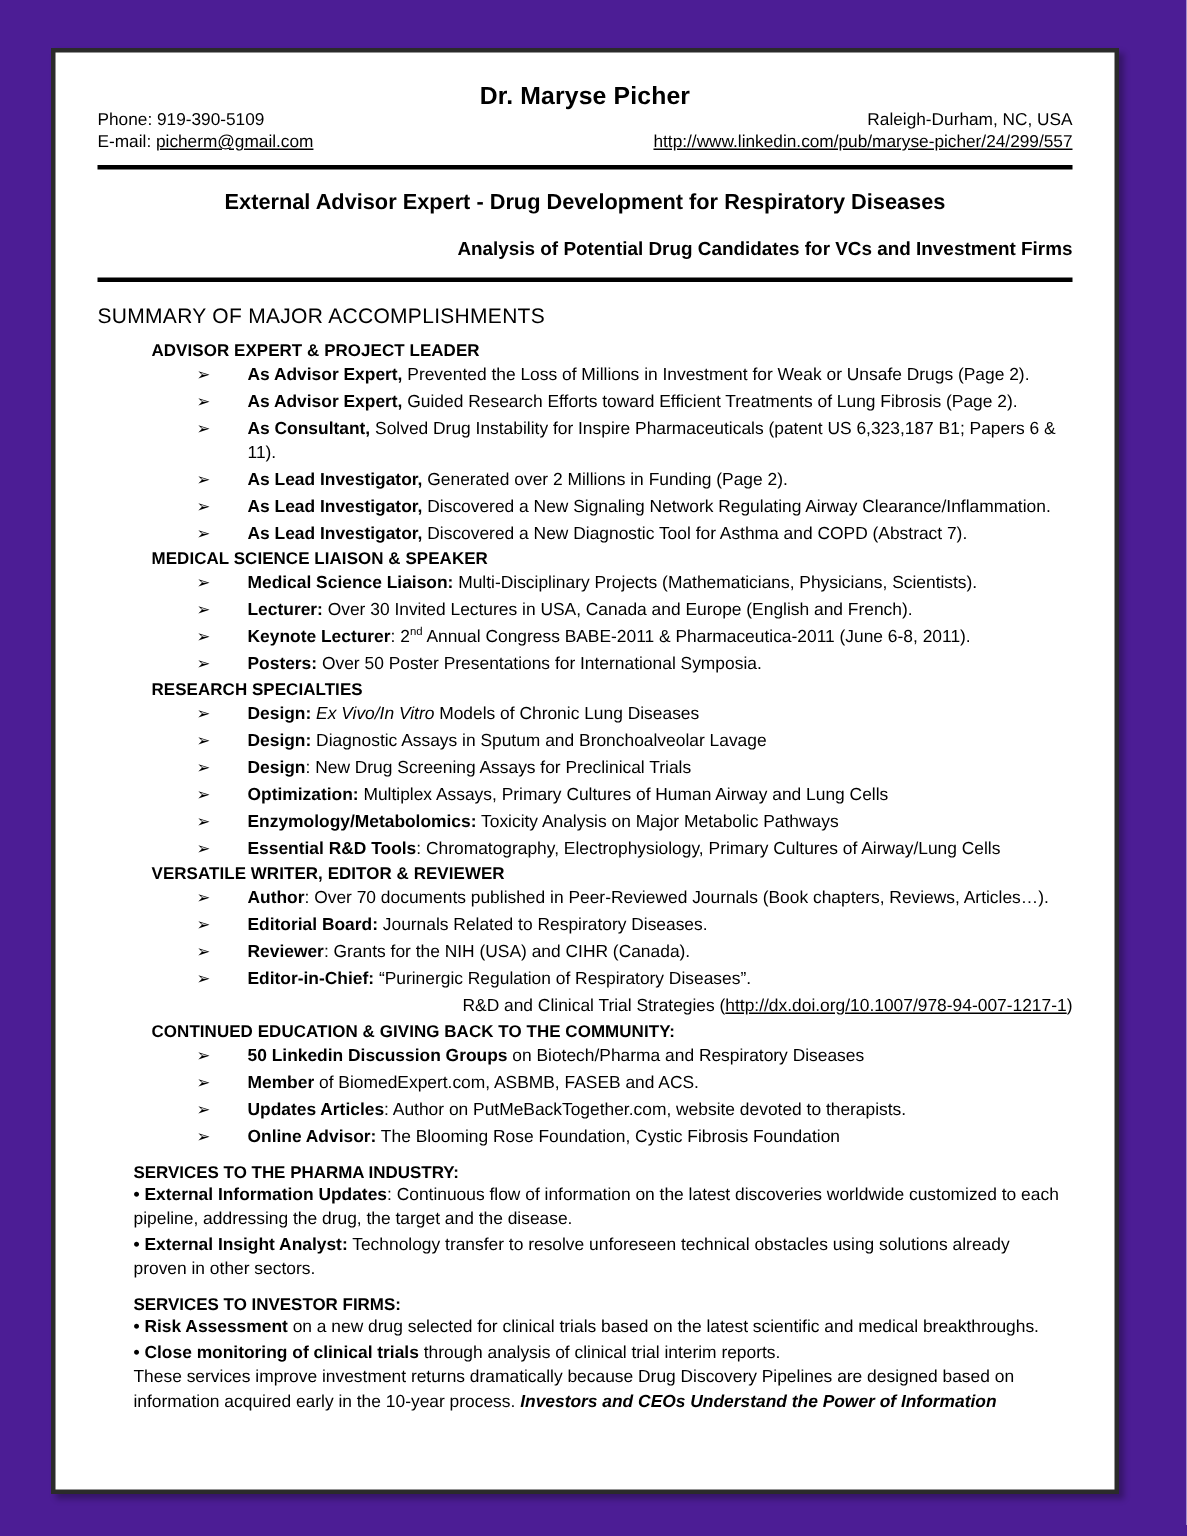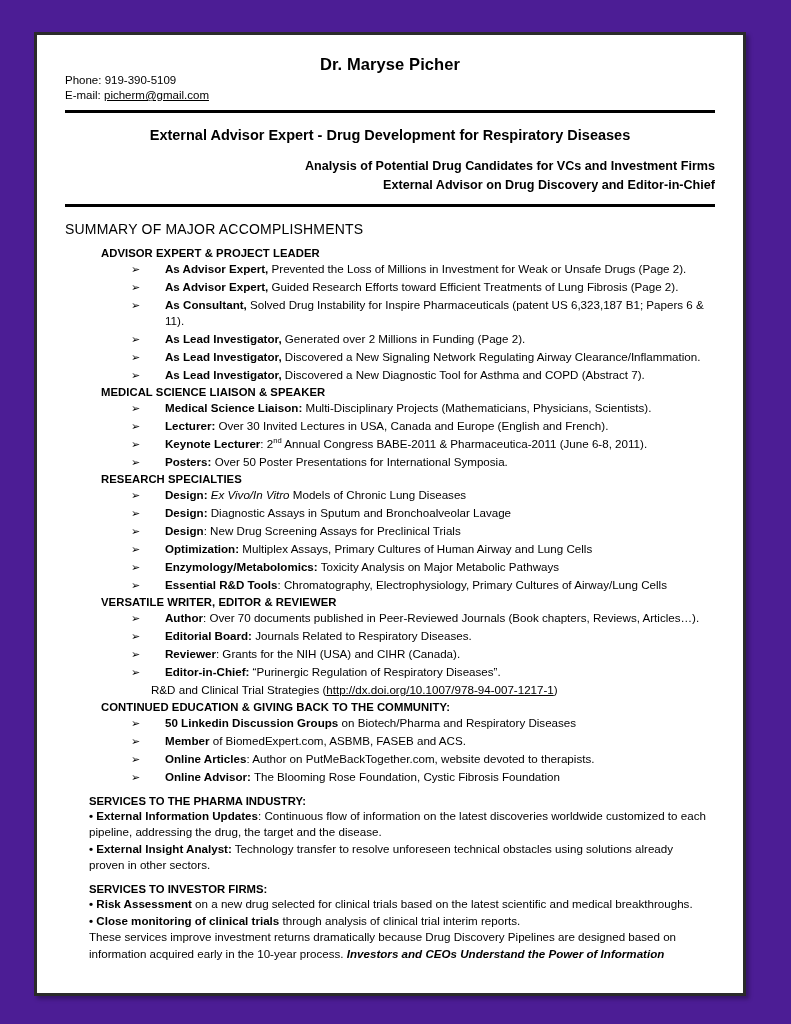--- a/index.html
+++ b/index.html
@@ -107,20 +107,21 @@
     left: 66px; top: 0;
     font-size: 11px;
     line-height: 16.4px;
   }
   .bullet-item b { font-weight: bold; }
   .bullet-item i { font-style: italic; text-align: right; }
   .bullet-cont {
     font-size: 11.6px;
     line-height: 16.4px;
     padding-left: 86px;
+    text-align: right;
   }
   sup { font-size: 7.6px; vertical-align: super; line-height: 0; }
 
   
   .svc-block { margin-top: 9px; }
   .svc-heading {
     font-size: 11.3px;
     font-weight: bold;
     margin-left: 24px;
     margin-bottom: 1px;
@@ -145,28 +146,31 @@
       <div class="doc-name">Dr. Maryse Picher</div>
 
       <div class="contact-row">
         <div class="contact-col-left">
           <div>Phone: 919-390-5109</div>
           <div>
             <span>E-mail:</span>
             <span class="u-link">picherm@gmail.com</span>
           </div>
         </div>
+        <div class="contact-col-right">
+          <div>Raleigh-Durham, NC, USA</div>
+          <div class="u-link">http://www.linkedin.com/pub/maryse-picher/24/299/557</div>
+        </div>
       </div>
 
       <div class="rule-thick"></div>
 
       <div class="title-main">External Advisor Expert - Drug Development for Respiratory Diseases</div>
       <div class="title-sub">
         <div>Analysis of Potential Drug Candidates for VCs and Investment Firms</div>
-        <div>External Advisor on Drug Discovery and Editor-in-Chief</div>
       </div>
 
       <div class="rule-thick spaced-top"></div>
 
       <div class="summary-heading">SUMMARY OF MAJOR ACCOMPLISHMENTS</div>
 
       <div id="sections-host">
           <div class="section">
             <div class="section-heading">ADVISOR EXPERT &amp; PROJECT LEADER</div>
             <ul class="bullet-list">
@@ -206,21 +210,21 @@
               <li class="bullet-item"><span class="bullet-arrow">➢</span><b>Reviewer</b><span>: Grants for the NIH (USA) and CIHR (Canada).</span></li>
               <li class="bullet-item"><span class="bullet-arrow">➢</span><b>Editor-in-Chief:</b><span> “Purinergic Regulation of Respiratory Diseases”.</span></li>
               <li class="bullet-cont"><span>R&amp;D and Clinical Trial Strategies (</span><span class="u-link">http://dx.doi.org/10.1007/978-94-007-1217-1</span><span>)</span></li>
             </ul>
           </div>
           <div class="section">
             <div class="section-heading">CONTINUED EDUCATION &amp; GIVING BACK TO THE COMMUNITY:</div>
             <ul class="bullet-list">
               <li class="bullet-item"><span class="bullet-arrow">➢</span><b>50 Linkedin Discussion Groups</b><span> on Biotech/Pharma and Respiratory Diseases</span></li>
               <li class="bullet-item"><span class="bullet-arrow">➢</span><b>Member</b><span> of BiomedExpert.com, ASBMB, FASEB and ACS.</span></li>
-              <li class="bullet-item"><span class="bullet-arrow">➢</span><b>Online Articles</b><span>: Author on PutMeBackTogether.com, website devoted to therapists.</span></li>
+              <li class="bullet-item"><span class="bullet-arrow">➢</span><b>Updates Articles</b><span>: Author on PutMeBackTogether.com, website devoted to therapists.</span></li>
               <li class="bullet-item"><span class="bullet-arrow">➢</span><b>Online Advisor:</b><span> The Blooming Rose Foundation, Cystic Fibrosis Foundation</span></li>
             </ul>
           </div>
         </div>
 
       <div id="services-host">
           <div class="svc-block">
             <div class="svc-heading">SERVICES TO THE PHARMA INDUSTRY:</div>
             <div class="svc-para"><span class="dot">•</span> <b>External Information Updates</b><span>: Continuous flow of information on the latest discoveries worldwide customized to each pipeline, addressing the drug, the target and the disease.</span></div>
             <div class="svc-para"><span class="dot">•</span> <b>External Insight Analyst:</b><span> Technology transfer to resolve unforeseen technical obstacles using solutions already proven in other sectors.</span></div>

